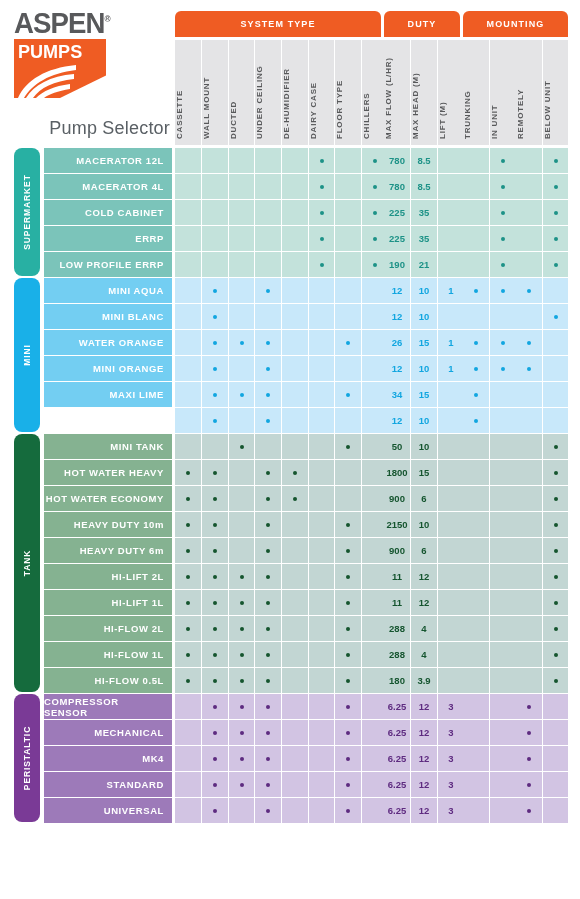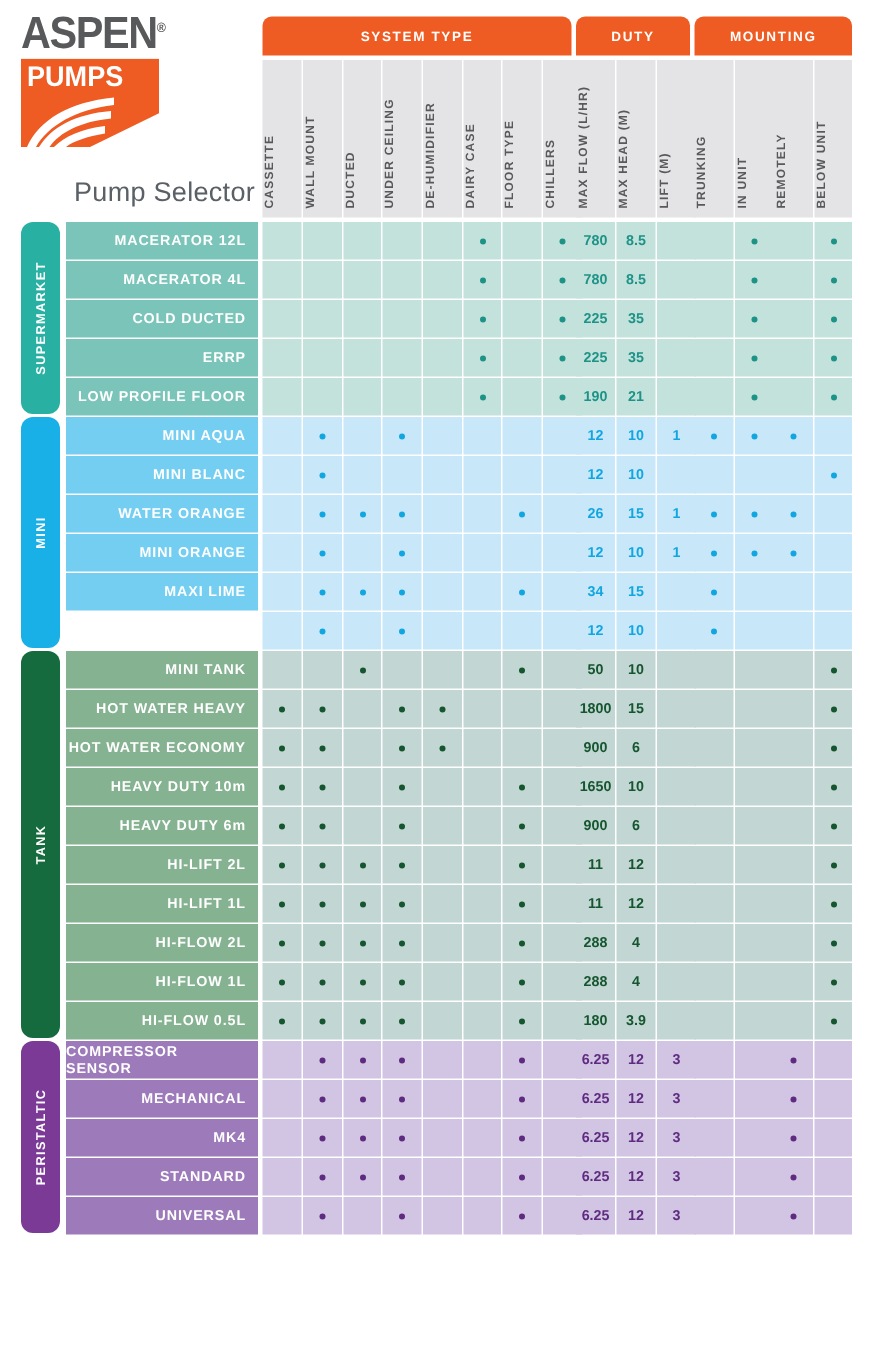--- a/index.html
+++ b/index.html
@@ -229,21 +229,21 @@
           <div class="cell" style="left: 463px; width: 26px;"></div>
           <div class="cell" style="left: 490px; width: 26px;">
             <span class="dot"></span>
           </div>
           <div class="cell" style="left: 516px; width: 26px;"></div>
           <div class="cell" style="left: 543px; width: 25px;">
             <span class="dot"></span>
           </div>
         </div>
         <div class="row">
-          <div class="rowname">COLD DUCTED</div>
+          <div class="rowname">COLD CABINET</div>
           <div class="cell" style="left: 175px; width: 26px;"></div>
           <div class="cell" style="left: 202px; width: 26px;"></div>
           <div class="cell" style="left: 229px; width: 25px;"></div>
           <div class="cell" style="left: 255px; width: 26px;"></div>
           <div class="cell" style="left: 282px; width: 26px;"></div>
           <div class="cell" style="left: 309px; width: 25px;">
             <span class="dot"></span>
           </div>
           <div class="cell" style="left: 335px; width: 26px;"></div>
           <div class="cell" style="left: 362px; width: 26px;">
@@ -281,21 +281,21 @@
           <div class="cell" style="left: 463px; width: 26px;"></div>
           <div class="cell" style="left: 490px; width: 26px;">
             <span class="dot"></span>
           </div>
           <div class="cell" style="left: 516px; width: 26px;"></div>
           <div class="cell" style="left: 543px; width: 25px;">
             <span class="dot"></span>
           </div>
         </div>
         <div class="row">
-          <div class="rowname">LOW PROFILE FLOOR</div>
+          <div class="rowname">LOW PROFILE ERRP</div>
           <div class="cell" style="left: 175px; width: 26px;"></div>
           <div class="cell" style="left: 202px; width: 26px;"></div>
           <div class="cell" style="left: 229px; width: 25px;"></div>
           <div class="cell" style="left: 255px; width: 26px;"></div>
           <div class="cell" style="left: 282px; width: 26px;"></div>
           <div class="cell" style="left: 309px; width: 25px;">
             <span class="dot"></span>
           </div>
           <div class="cell" style="left: 335px; width: 26px;"></div>
           <div class="cell" style="left: 362px; width: 26px;">
@@ -575,21 +575,21 @@
           <div class="cell" style="left: 229px; width: 25px;"></div>
           <div class="cell" style="left: 255px; width: 26px;">
             <span class="dot"></span>
           </div>
           <div class="cell" style="left: 282px; width: 26px;"></div>
           <div class="cell" style="left: 309px; width: 25px;"></div>
           <div class="cell" style="left: 335px; width: 26px;">
             <span class="dot"></span>
           </div>
           <div class="cell" style="left: 362px; width: 26px;"></div>
-          <div class="cell" style="left: 384px; width: 26px;">1650</div>
+          <div class="cell" style="left: 384px; width: 26px;">2150</div>
           <div class="cell" style="left: 411px; width: 26px;">10</div>
           <div class="cell" style="left: 438px; width: 26px;"></div>
           <div class="cell" style="left: 463px; width: 26px;"></div>
           <div class="cell" style="left: 490px; width: 26px;"></div>
           <div class="cell" style="left: 516px; width: 26px;"></div>
           <div class="cell" style="left: 543px; width: 25px;">
             <span class="dot"></span>
           </div>
         </div>
         <div class="row">

